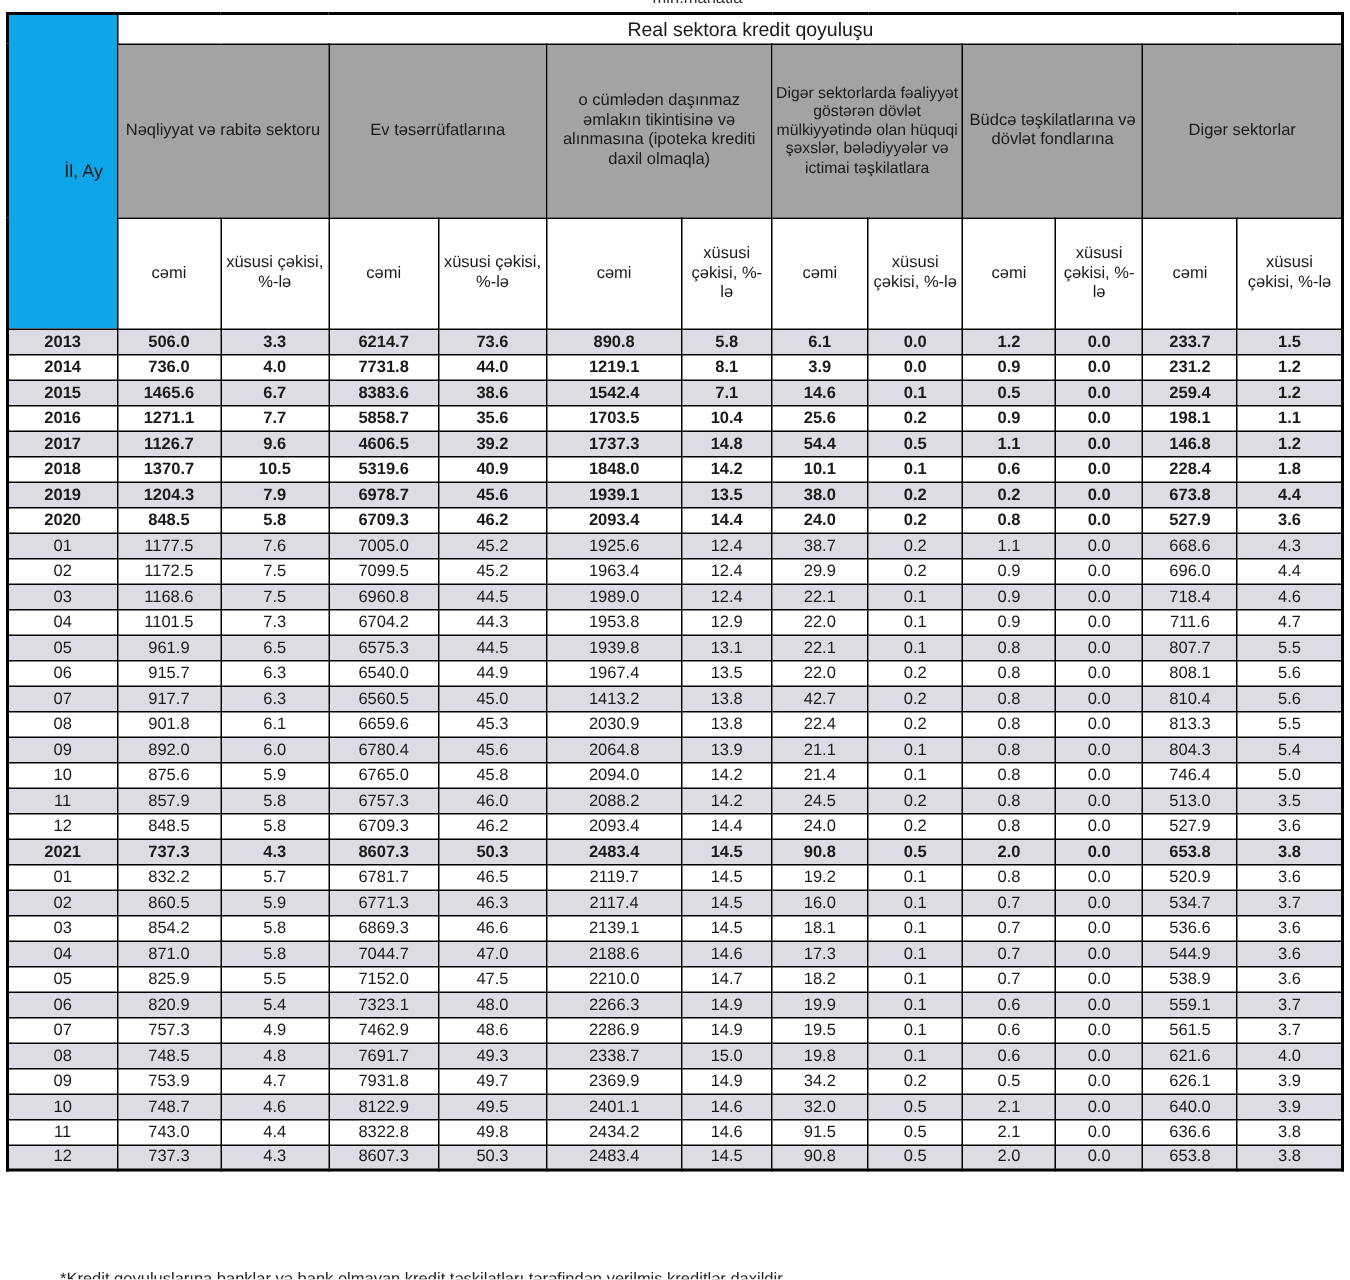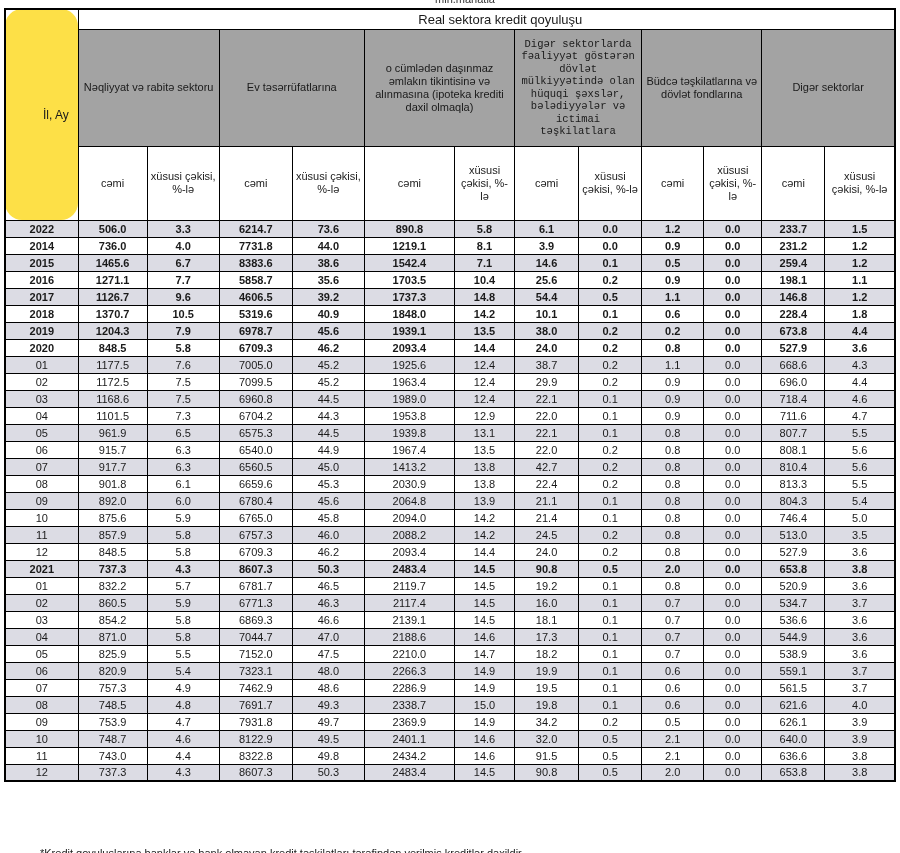--- a/index.html
+++ b/index.html
@@ -36,23 +36,23 @@
   }
   table.stat th, table.stat td {
     border: 1px solid #000;
     text-align: center;
     vertical-align: middle;
     overflow: hidden;
   }
 
   thead th { font-weight: normal; color: #1a1a1a; padding-left: 28px; }
   th.main-title { height: 20px; font-size: 13px; background: #ffffff; }
-  th.row-header { background: #fde047; font-size: 12px; border-radius: 17px; }
+  th.row-header { background: #0ea5e9; font-size: 12px; }
   tr.band2 th { height: 116px; background: #a3a3a3; font-size: 11px; line-height: 13px; padding: 2px 3px; }
-  tr.band2 th.small { font-size: 10.5px; line-height: 12.5px; padding: 8px 2px; font-family: Liberation Mono, monospace; }
+  tr.band2 th.small { font-size: 10.5px; line-height: 12.5px; padding: 8px 2px; }
   tr.band3 th { height: 74px; background: #ffffff; font-size: 11px; line-height: 13px; padding: 2px; }
 
   tbody td { height: 17px; font-size: 11px; color: #1a1a1a; padding: 0 2px; white-space: nowrap; }
   tbody tr:nth-child(odd) td { background: #dcdce4; }
   tbody tr.year td { font-weight: bold; }
 
   .footnote {
     position: absolute;
     left: 40px;
     top: 847px;              
@@ -107,21 +107,21 @@
         <th>cəmi</th>
         <th>xüsusi çəkisi, %-lə</th>
         <th>cəmi</th>
         <th>xüsusi çəkisi, %-lə</th>
         <th>cəmi</th>
         <th>xüsusi çəkisi, %-lə</th>
       </tr>
     </thead>
     <tbody>
         <tr class="year">
-          <td>2022</td>
+          <td>2013</td>
           <td>506.0</td>
           <td>3.3</td>
           <td>6214.7</td>
           <td>73.6</td>
           <td>890.8</td>
           <td>5.8</td>
           <td>6.1</td>
           <td>0.0</td>
           <td>1.2</td>
           <td>0.0</td>

